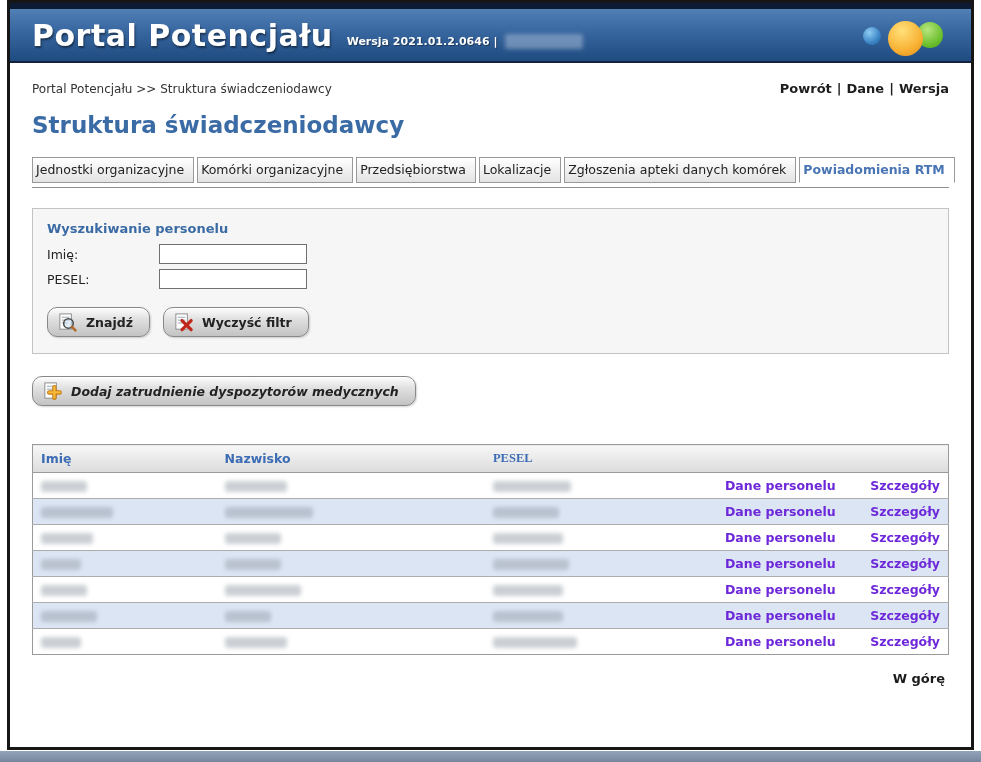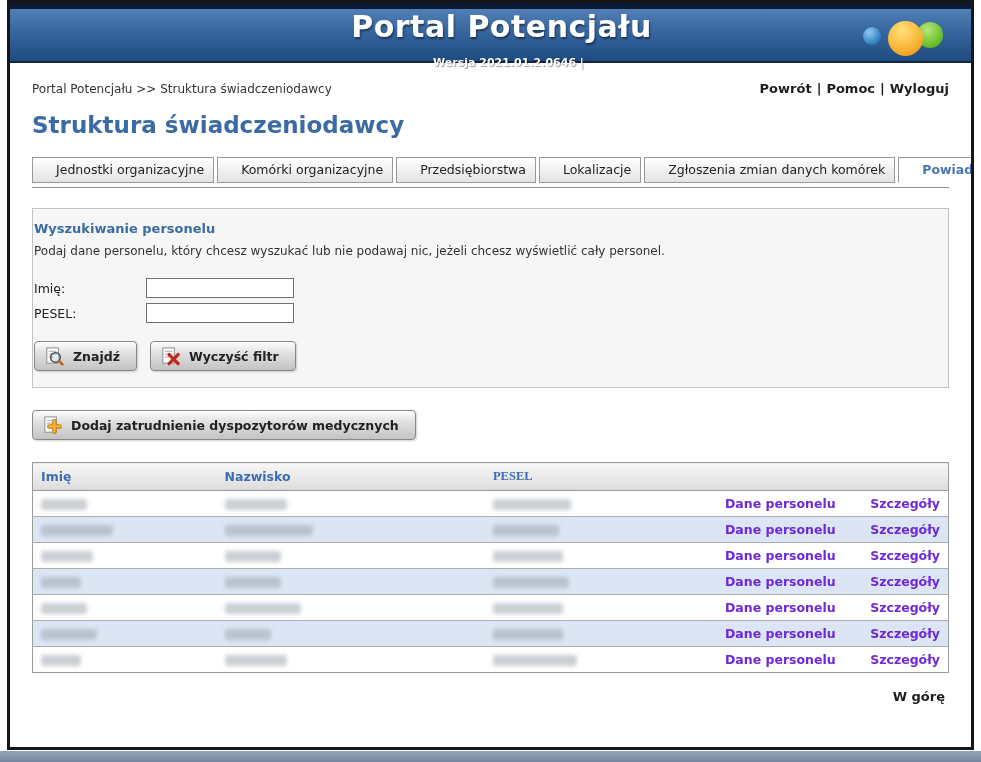--- a/index.html
+++ b/index.html
@@ -19,21 +19,20 @@
   }
   
   .topstrip { height: 6px; background: #0d1a33; }
   .header {
     height: 54px;
     background: linear-gradient(180deg, #5080b6 0%, #37659e 45%, #1e4b80 100%);
     border-bottom: 2px solid #13233f;
     position: relative;
     display: flex; align-items: center;
     padding-left: 22px;
-    flex-direction: column;
   }
   .app-title {
     margin: 0; color: #fff; font-size: 30px; font-weight: bold;
     letter-spacing: .5px; text-shadow: 1px 2px 2px rgba(0,0,0,.45);
   }
   .version { color:#fff; font-size: 11px; font-weight: bold; margin-left: 14px; margin-top: 12px; text-shadow: 1px 1px 1px rgba(0,0,0,.4);}
   .user-redacted {
     display:inline-block; width: 78px; height: 15px; margin-left: 8px; margin-top: 12px;
     background: rgba(230,238,248,.35); border-radius: 2px; filter: blur(2px);
   }
@@ -46,50 +45,50 @@
   .content { padding: 18px 22px 0 22px; }
   .breadcrumb-row { display:flex; justify-content: space-between; align-items: baseline; }
   .breadcrumb { font-size: 12px; color: #333; }
   .top-nav { font-size: 13px; font-weight: bold; color: #222; }
   .top-nav a { color:#1d1d1d; text-decoration: none; }
   .top-nav .sep { color:#1d1d1d; margin: 0 5px; }
   .page-title { color:#3b6ba5; font-size: 23px; font-weight: bold; margin: 16px 0 19px 0; }
   
   .tabs-row { white-space: nowrap; }
   .tab {
-    display:inline-block; padding: 4px 9px 5px 23px; margin-right: 3px; margin-bottom: 2px;
+    display:inline-block; padding: 4px 9px 5px 3px; margin-right: 3px; margin-bottom: 2px;
     border: 1px solid #999; background: linear-gradient(#ffffff, #e3e3e3);
     font-size: 12.5px; color:#222; cursor: pointer;
   }
   .tab.active {
     background: #fff; color: #4a75b5; font-weight: bold; border-bottom-color: #fff;
   }
   .tabs-underline { border-top: 1px solid #8f8f8f; margin-top: 2px; }
   
   .search-panel {
     margin-top: 20px; background: #f6f6f6; border: 1px solid #c3c3c3;
-    padding: 12px 14px 16px 1px;
+    padding: 12px 14px 16px 14px;
   }
   .panel-title { color:#3b6ba5; font-size: 13px; font-weight: bold; margin-bottom: 8px; }
   .panel-desc  { font-size: 12px; color: #333; margin-bottom: 20px; }
   .field-row { display: flex; align-items: center; margin-bottom: 5px; }
   .field-label { width: 112px; font-size: 12.5px; color: #222; }
   .field-input { width: 148px; height: 20px; border: 1px solid #707070; font-size: 12px; padding: 1px 4px; background:#fff; }
   .buttons-row { margin-top: 18px; display: flex; gap: 13px; }
   .btn {
     display: inline-flex; align-items: center; gap: 8px;
     height: 30px; padding: 2px 16px 2px 9px;
-    border: 1px solid #888; border-radius: 4px;
+    border: 1px solid #888; border-radius: 10px;
     background: linear-gradient(#fdfdfd, #e0e0e0 40%, #c3c3c3);
     box-shadow: inset 0 1px 0 #fff, 1px 1px 2px rgba(0,0,0,.18);
     font-family: inherit; font-size: 12.5px; font-weight: bold; color: #222; cursor: pointer;
   }
-  .add-btn { margin-top: 22px; }
-  
-  .personnel-table { margin-top: 22px; width: 100%; border-collapse: collapse; border: 1px solid #9a9a9a; font-size: 12.5px; }
+  .add-btn { margin-top: 22px; font-style: italic; }
+  
+  .personnel-table { margin-top: 38px; width: 100%; border-collapse: collapse; border: 1px solid #9a9a9a; font-size: 12.5px; }
   .personnel-table th {
     background: linear-gradient(#f7f7f7, #dcdcdc);
     color: #3c6cb4; font-weight: bold; text-align: left;
     padding: 6px 8px; border-bottom: 1px solid #9a9a9a; height: 26px;
   }
   .personnel-table td { padding: 5px 8px; border-top: 1px solid #adadad; height: 24px; }
   .personnel-table tbody tr:nth-child(even) { background: #dbe5f4; }
   .col-imie { width: 185px; } .col-nazwisko { width: 270px; } .col-pesel { width: 210px; font-family: Liberation Serif, serif; }
   .col-act1 { width: 150px; } .col-act2 { width: 105px; }
   td.action { text-align: right; font-weight: bold; color: #6d28d9; cursor: pointer; white-space: nowrap; }
@@ -118,31 +117,30 @@
     <div class="logo">
       <span class="ball ball-blue"></span>
       <span class="ball ball-orange"></span>
       <span class="ball ball-green"></span>
     </div>
   </header>
 
   <div class="content">
     <div class="breadcrumb-row">
       <span class="breadcrumb">Portal Potencjału &gt;&gt; Struktura świadczeniodawcy</span>
-      <nav class="top-nav"><a href="#">Powrót</a><span class="sep">|</span><a href="#">Pomoc</a><span class="sep">|</span><a href="#">Wyloguj</a></nav>
+      <nav class="top-nav"><a href="#">Powrót</a><span class="sep">|</span><a href="#">Dane</a><span class="sep">|</span><a href="#">Wersja</a></nav>
     </div>
 
     <h2 class="page-title">Struktura świadczeniodawcy</h2>
 
-    <div class="tabs-row" id="tabs-row1"><span class="tab">Jednostki organizacyjne</span><span class="tab">Komórki organizacyjne</span><span class="tab">Przedsiębiorstwa</span><span class="tab">Lokalizacje</span><span class="tab">Zgłoszenia zmian danych komórek</span><span class="tab active">Powiadomienia RTM</span></div>
+    <div class="tabs-row" id="tabs-row1"><span class="tab">Jednostki organizacyjne</span><span class="tab">Komórki organizacyjne</span><span class="tab">Przedsiębiorstwa</span><span class="tab">Lokalizacje</span><span class="tab">Zgłoszenia apteki danych komórek</span><span class="tab active">Powiadomienia RTM</span></div>
     <div class="tabs-underline"></div>
 
     <div class="search-panel">
       <div class="panel-title">Wyszukiwanie personelu</div>
-      <div class="panel-desc">Podaj dane personelu, który chcesz wyszukać lub nie podawaj nic, jeżeli chcesz wyświetlić cały personel.</div>
 
       <div class="field-row">
         <span class="field-label">Imię:</span>
         <input class="field-input" type="text" value="" style="">
       </div>
       <div class="field-row">
         <span class="field-label">PESEL:</span>
         <input class="field-input" type="text" value="" style="">
       </div>
 

